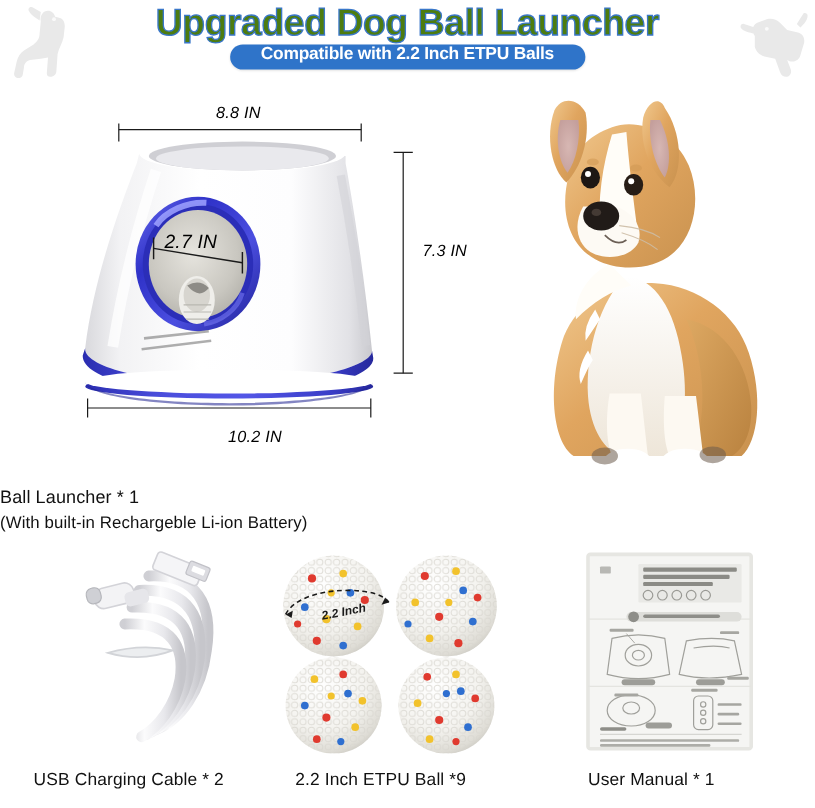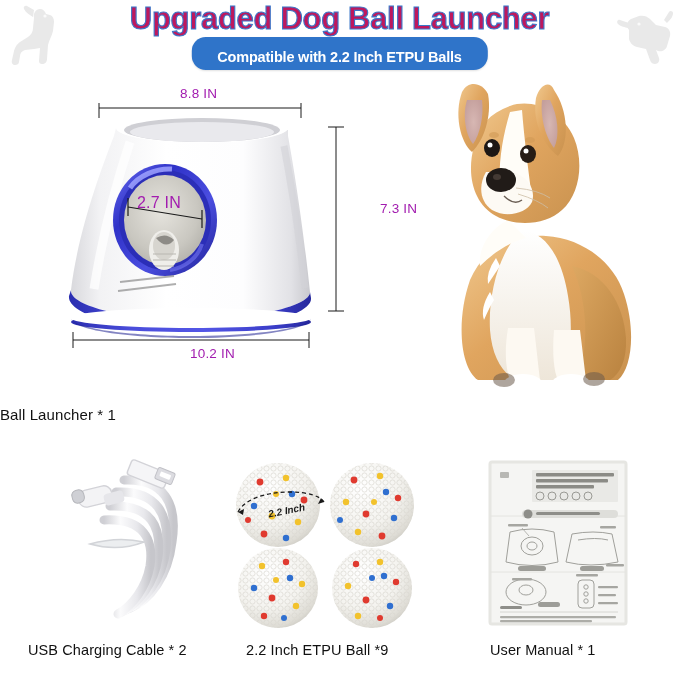--- a/index.html
+++ b/index.html
@@ -24,33 +24,33 @@
     height: 78px;
   }
   #title {
     position: absolute;
     left: 0; top: 2px;
     width: 679px;
     text-align: center;
     font-size: 31px;
     font-weight: bold;
     letter-spacing: -0.3px;
-    color: #be185d;
+    color: #4d7c0f;
     -webkit-text-stroke: 1.1px #3a77c9;
     line-height: 34px;
     white-space: nowrap;
   }
   #badge {
     position: absolute;
     left: 50%;
     top: 37px;
     transform: translateX(-50%);
     background: #2f74c9;
     border-radius: 14px;
-    padding: 12px 26px 5px 26px;
+    padding: 0 26px 5px 26px;
     color: #ffffff;
     font-size: 14.5px;
     font-weight: bold;
     letter-spacing: -0.2px;
     white-space: nowrap;
     box-shadow: 0 1px 2px rgba(0,0,0,0.12);
   }
   .corner-dog {
     position: absolute;
     opacity: 1;
@@ -62,27 +62,28 @@
   #launcher-block {
     position: absolute;
     left: 52px; top: 84px;
     width: 350px; height: 290px;
   }
   #launcher-svg { position: absolute; left: 0; top: 0; }
 
   .dim-label {
     position: absolute;
     font-size: 13.5px;
-    color: #a21caf;
+    color: #000000;
     white-space: nowrap;
     letter-spacing: 0.2px;
+    font-style: italic;
   }
   #lbl-88   { left: 128px; top: 2px; }
-  #lbl-102  { left: 138px; top: 262px; }
-  #lbl-73   { left: 300px; top: 117px; margin-left: 28px; }
+  #lbl-102  { left: 138px; top: 272px; }
+  #lbl-73   { left: 300px; top: 117px; }
   #lbl-27   { left: 85px;  top: 110px; font-size: 16px; }
 
   
   #dog-photo {
     position: absolute;
     left: 404px; top: 80px;
     width: 272px; height: 318px;
   }
 
   
@@ -356,20 +357,21 @@
   <ellipse cx="126" cy="60" rx="5" ry="3" fill="#d19a55" opacity="0.6"></ellipse>
 
   <g stroke="#cdbda6" stroke-width="0.9" fill="none" opacity="0.9">
     <path d="M112 108 q22 2 34 10"></path>
     <path d="M114 114 q20 6 30 14"></path>
   </g>
 </svg>
 
 <div id="mid-caption">
   <div class="line1">Ball Launcher * 1</div>
+  <div class="line2">(With built-in Rechargeble Li-ion Battery)</div>
 </div>
 
 <svg class="acc" id="acc-cable" viewBox="0 0 170 170">
   <defs>
     <linearGradient id="wire" x1="0" y1="0" x2="1" y2="0">
       <stop offset="0%" stop-color="#cfcfd4"></stop>
       <stop offset="35%" stop-color="#fbfbfc"></stop>
       <stop offset="70%" stop-color="#e8e8ec"></stop>
       <stop offset="100%" stop-color="#c6c6cb"></stop>
     </linearGradient>

